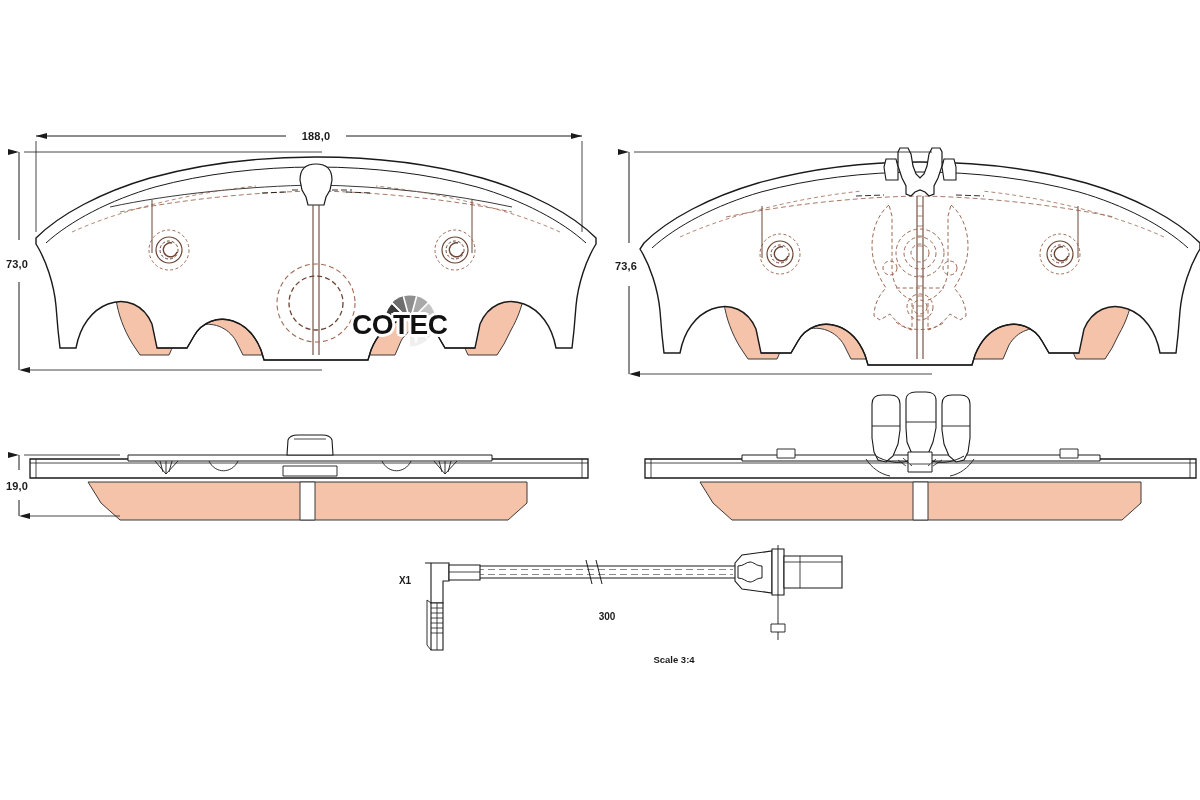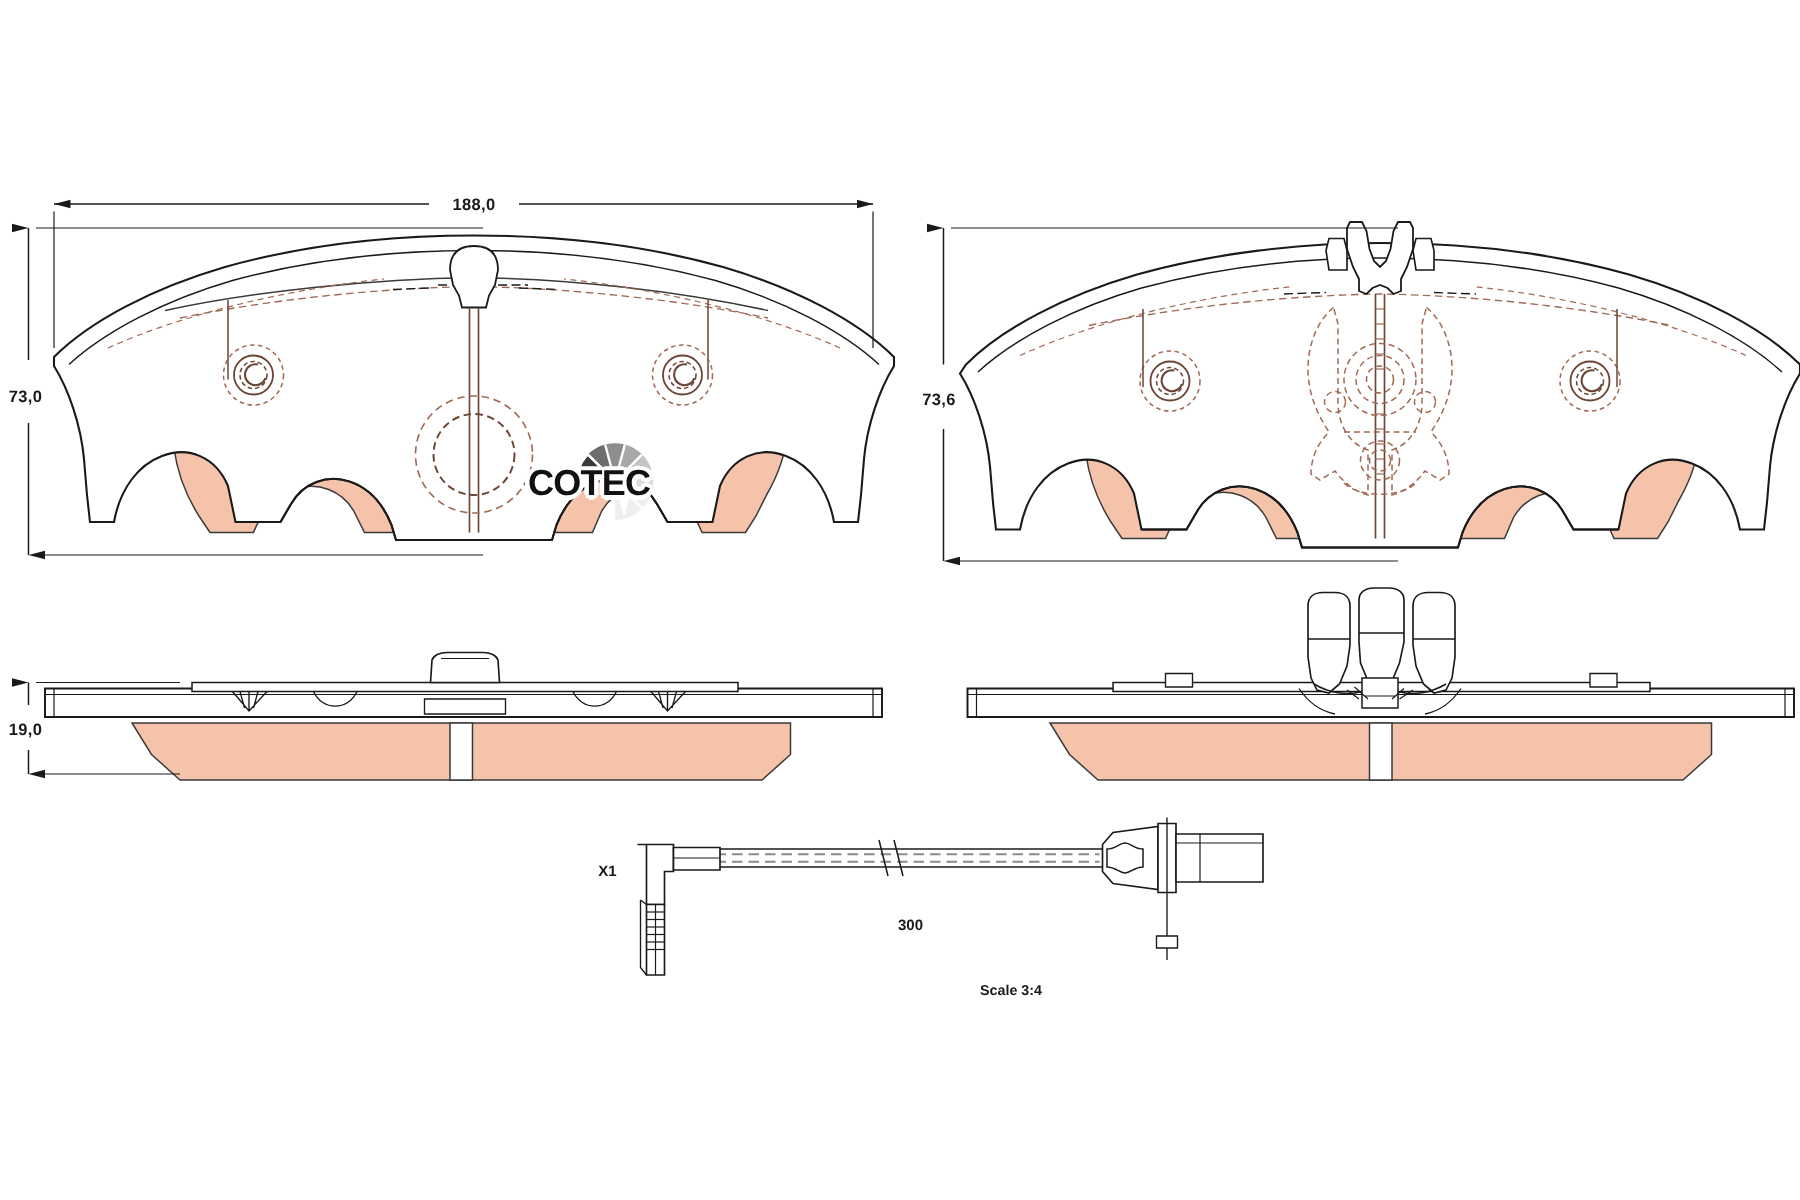--- a/index.html
+++ b/index.html
@@ -52,21 +52,21 @@
     left: 348px;
     top: 285px;
     width: 112px;
     height: 62px;
   }
   #cotec-logo .cotec-word {
     position: absolute;
     left: 4px;
     top: 24px;
     font-family: "Liberation Sans", sans-serif;
-    font-size: 24px;
+    font-size: 28px;
     font-weight: bold;
     color: #111111;
     letter-spacing: -0.5px;
     -webkit-text-stroke: 0px;
     text-shadow:
        2px 0 0 #fff, -2px 0 0 #fff, 0 2px 0 #fff, 0 -2px 0 #fff,
        2px 2px 0 #fff, -2px 2px 0 #fff, 2px -2px 0 #fff, -2px -2px 0 #fff,
        3px 0 0 #fff, -3px 0 0 #fff, 0 3px 0 #fff, 0 -3px 0 #fff;
     z-index: 3;
   }

